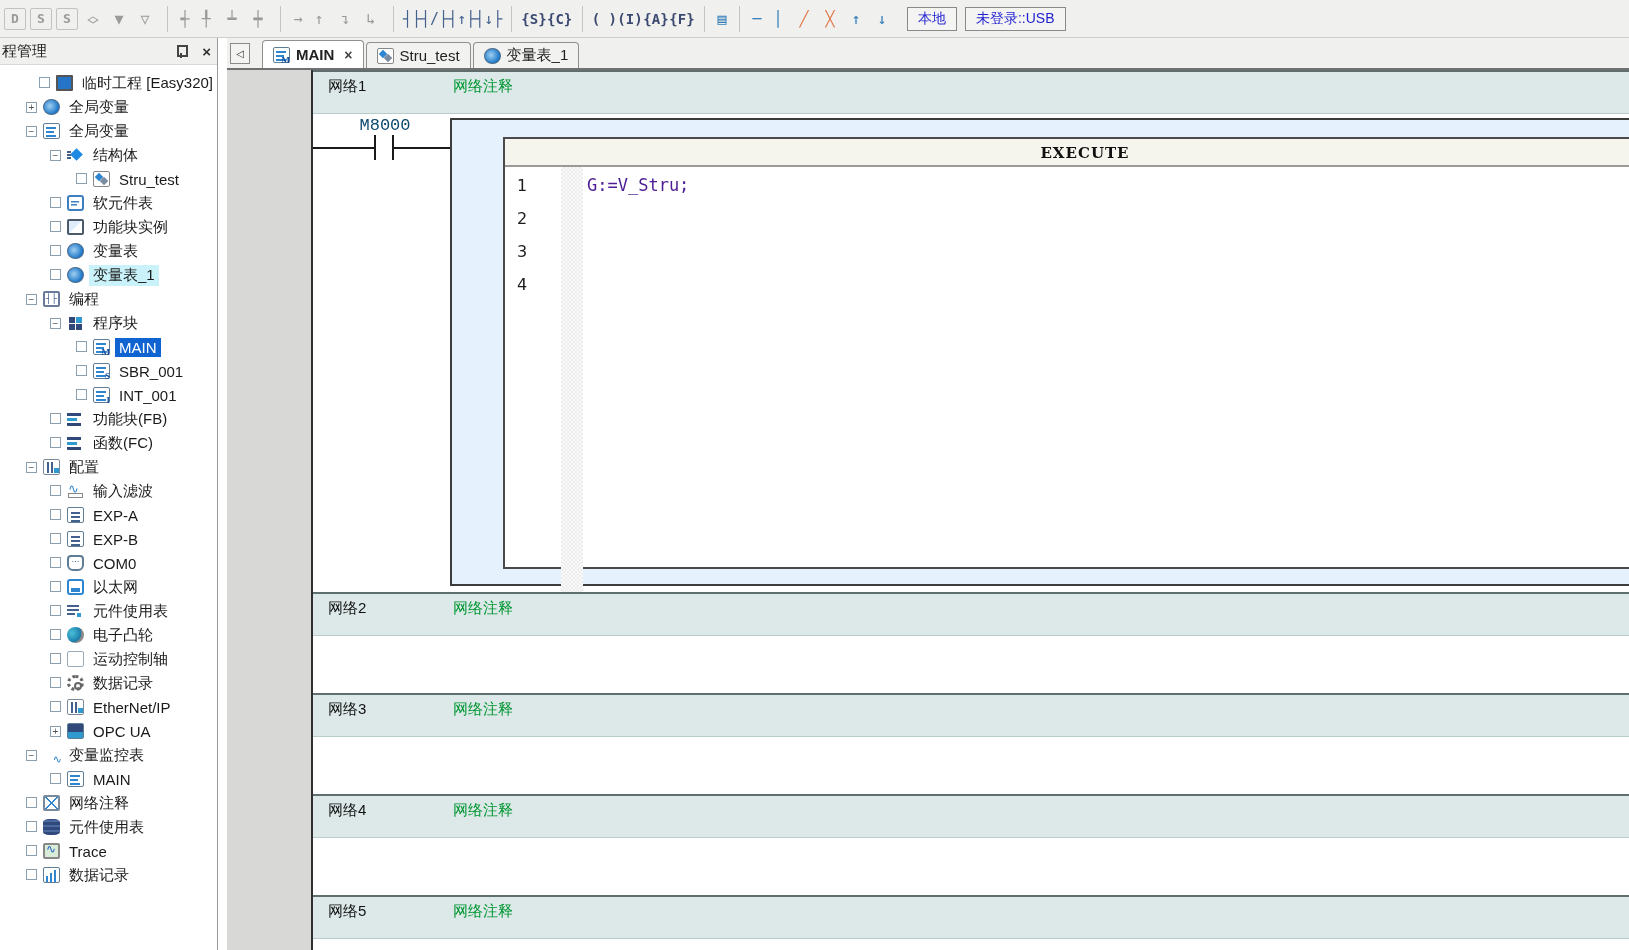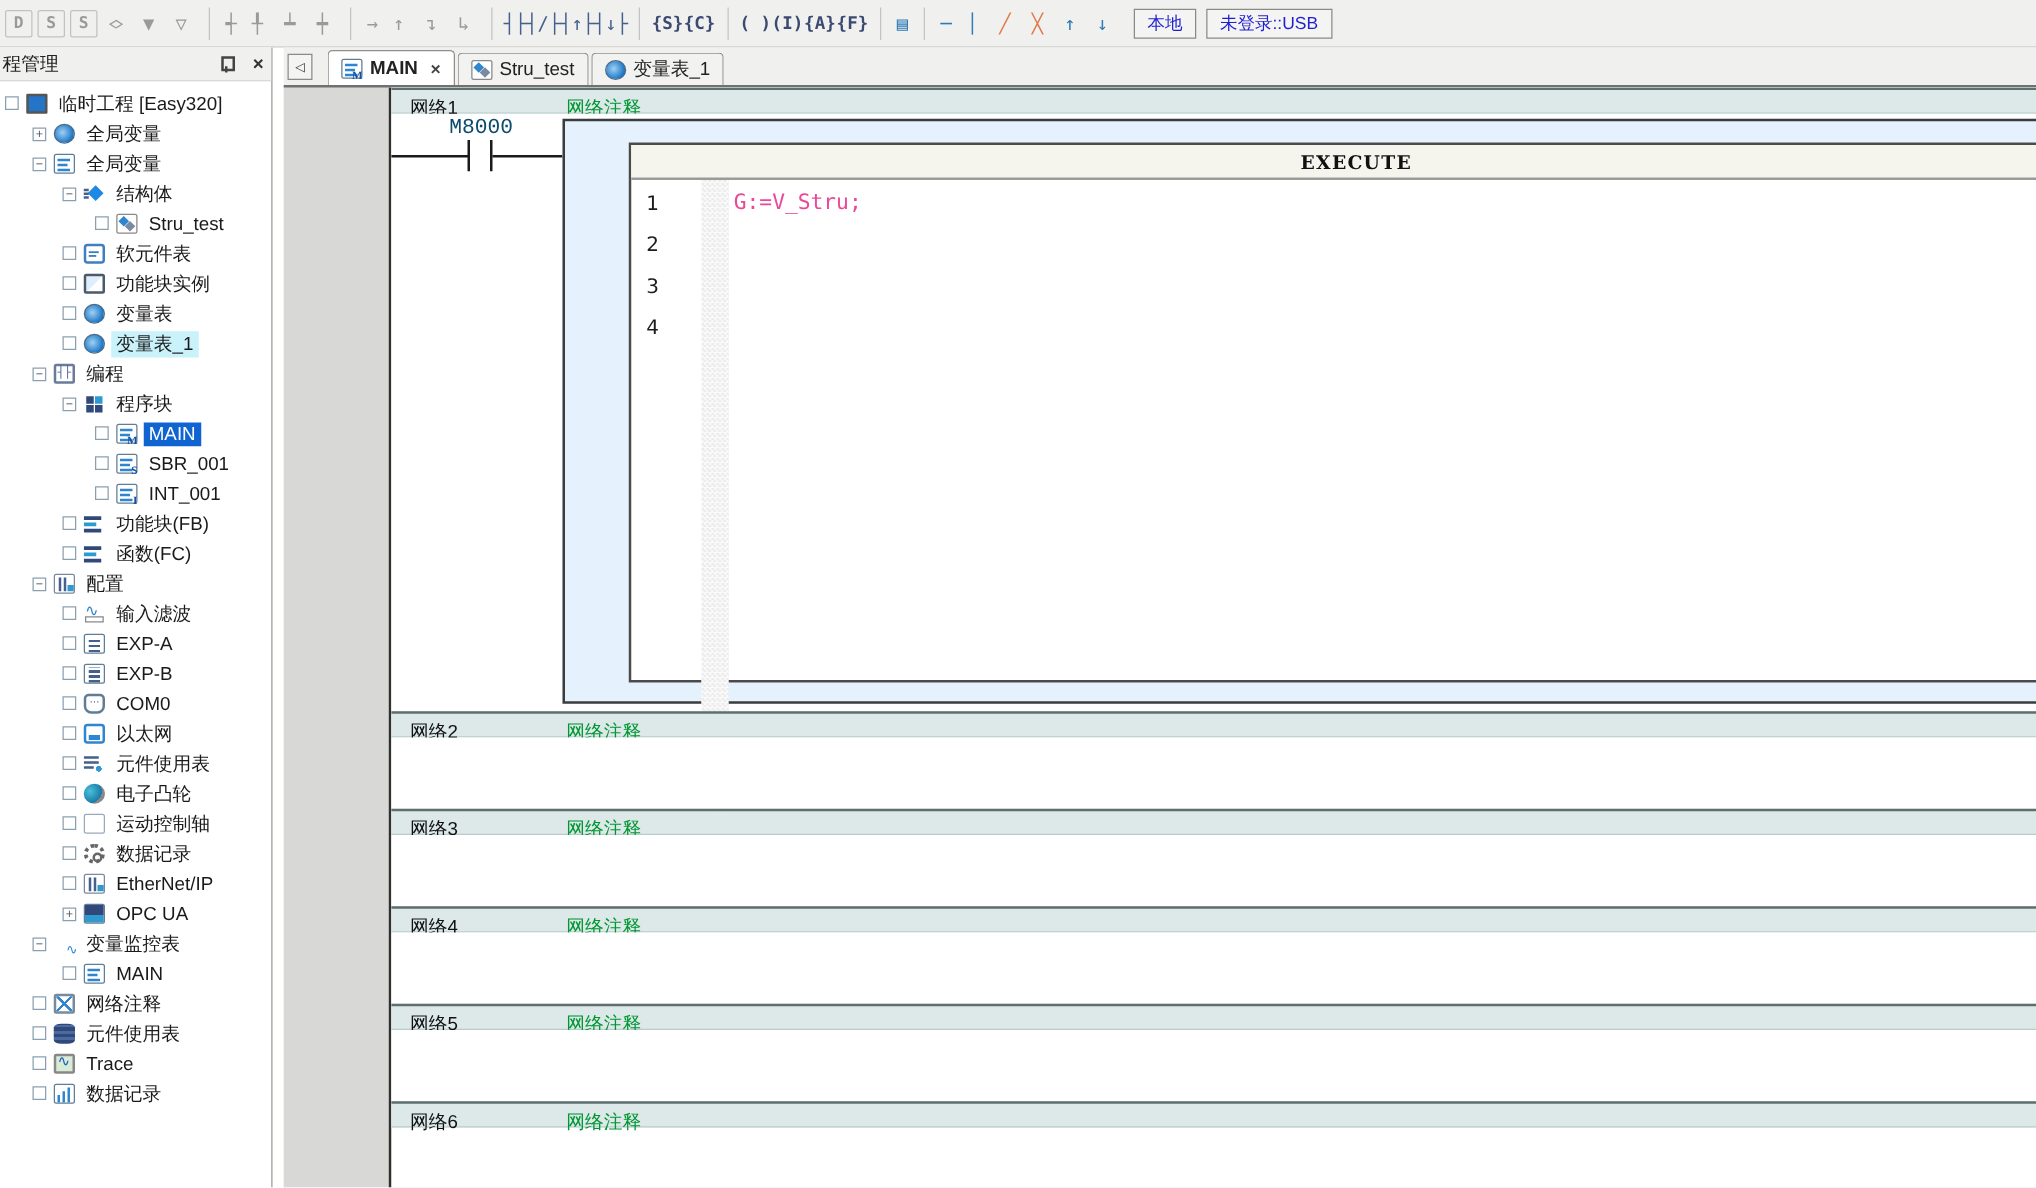--- a/index.html
+++ b/index.html
@@ -28,21 +28,21 @@
     border-right:1px solid #9a9a98; }
   .side-hdr { height:27px; background:#f0f0ee; border-bottom:1px solid #d8d8d6;
     display:flex; align-items:center; font-size:15px; color:#222; padding:0 6px; }
   .side-hdr .t { flex:1; margin-left:-4px; }
   .pin { width:14px; height:14px; position:relative; margin-right:14px; cursor:pointer; }
   .pin::before { content:""; position:absolute; left:3px; top:1px; width:7px; height:8px; border:2px solid #444; }
   .pin::after  { content:""; position:absolute; left:6px; top:9px; width:2px; height:5px; background:#444; }
   .xclose { font-size:15px; color:#333; font-weight:bold; cursor:pointer; line-height:1; }
   .tree { list-style:none; padding-top:6px; font-size:15px; color:#1a1a1a; }
   .tree li { height:24px; display:flex; align-items:center; white-space:nowrap; cursor:pointer; }
-  .tree li.d0 { padding-left:4px; }
+  .tree li.d0 { padding-left:4px;justify-content:flex-end; }
   .tree li.d1 { padding-left:26px; }
   .tree li.d2 { padding-left:50px; }
   .tree li.d3 { padding-left:76px; }
   .exp { width:17px; flex:0 0 17px; font-size:10px; line-height:9px; color:#555; }
   .exp i { font-style:normal; display:inline-block; width:11px; height:11px; border:1px solid #8aa0b0;
     background:#fff; text-align:center; }
   .exp:empty { visibility:hidden; }
   .lab { padding:1px 4px; }
   .lab.selected { background:#0f64d2; color:#fff; }
   .lab.hilite { background:#c9f2fa; }
@@ -123,21 +123,21 @@
     border:1px solid #8f8f8d; border-bottom:none; border-radius:4px 4px 0 0; background:#f2f2f0; margin-right:2px; cursor:pointer; }
   .tab.active { background:#ffffff; font-weight:bold; height:28px; }
   .tab .ti { margin-right:0; }
   .tab .tclose { font-size:14px; color:#444; font-weight:bold; margin-left:4px; }
   .tab .tclose:empty { display:none; }
 
   
   .editor { position:absolute; left:0; top:30px; right:0; bottom:0; background:#d8d8d6; border-top:2px solid #707070; }
   .content { position:absolute; left:84px; top:0; right:0; bottom:0; background:#fff;
     border-left:2px solid #303030; overflow:hidden; }
-  .nethdr { position:relative; height:21px; background:#dde9e9; border-top:2px solid #5f6f6f; border-bottom:1px solid #b8cccc; }
+  .nethdr { position:relative; height:44px; background:#dde9e9; border-top:2px solid #5f6f6f; border-bottom:1px solid #b8cccc; }
   .nethdr .nname { position:absolute; left:15px; top:5px; font-size:15px; color:#111; }
   .nethdr .ncomment { position:absolute; left:140px; top:5px; font-size:15px; color:#009632; }
   .netbody { position:relative; background:#fff; }
   .netbody.empty { height:57px; }
   .net1body { position:relative; height:478px; background:#fff; }
 
   
   .wire { position:absolute; height:2px; background:#1a1a1a; top:33px; }
   .cbar { position:absolute; width:2px; height:25px; top:21px; background:#1a1a1a; }
   .clabel { position:absolute; left:40px; top:2px; width:64px; text-align:center; font-size:17px;
@@ -148,21 +148,21 @@
     background:#e5f2fd; border:2px solid #3c3c3c; }
   .stbox { position:absolute; left:51px; top:17px; width:1164px; height:432px; background:#fff; border:2px solid #4a4a4a; }
   .sthdr { height:28px; background:#f5f5ee; border-bottom:2px solid #9a9a9a; text-align:center;
     font-family:"DejaVu Serif", serif; font-weight:bold; font-size:15px; color:#111; line-height:28px; letter-spacing:1px; }
   .stcode { position:relative; padding-top:2px; }
   .dither { position:absolute; left:56px; top:0; bottom:-400px; width:22px;
     background:conic-gradient(#ececec 25%, #fafafa 0 50%, #ececec 0 75%, #fafafa 0) 0 0/4px 4px; }
   .crow { position:relative; height:33px; line-height:33px; }
   .crow .ln { position:absolute; left:12px; font-size:16px; color:#1c1c1c; font-family:"DejaVu Sans", sans-serif; }
   .crow .ct { position:absolute; left:82px; font-size:17px; font-family:"DejaVu Sans Mono", monospace; white-space:pre; }
-  .crow .ct.code { color:#ec4899; }
+  .crow .ct.code { color:#4c1d95; }
   .crow .ct.comment { color:#00a33e; }
 </style>
 </head>
 <body>
 
 <div class="app">
 
   <div class="toolbar">
     <div style="display:flex;align-items:center;">
 

